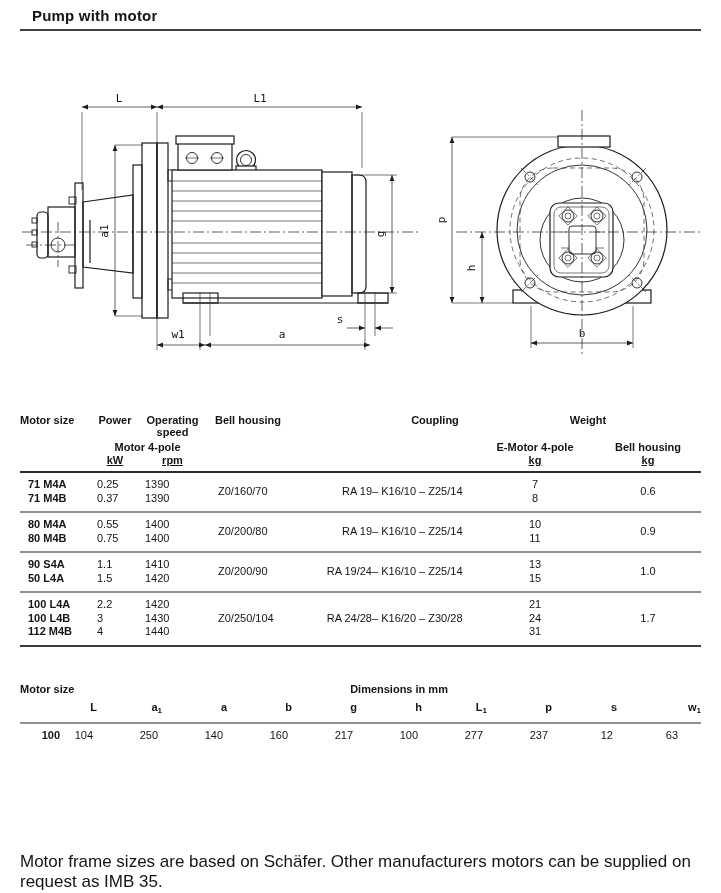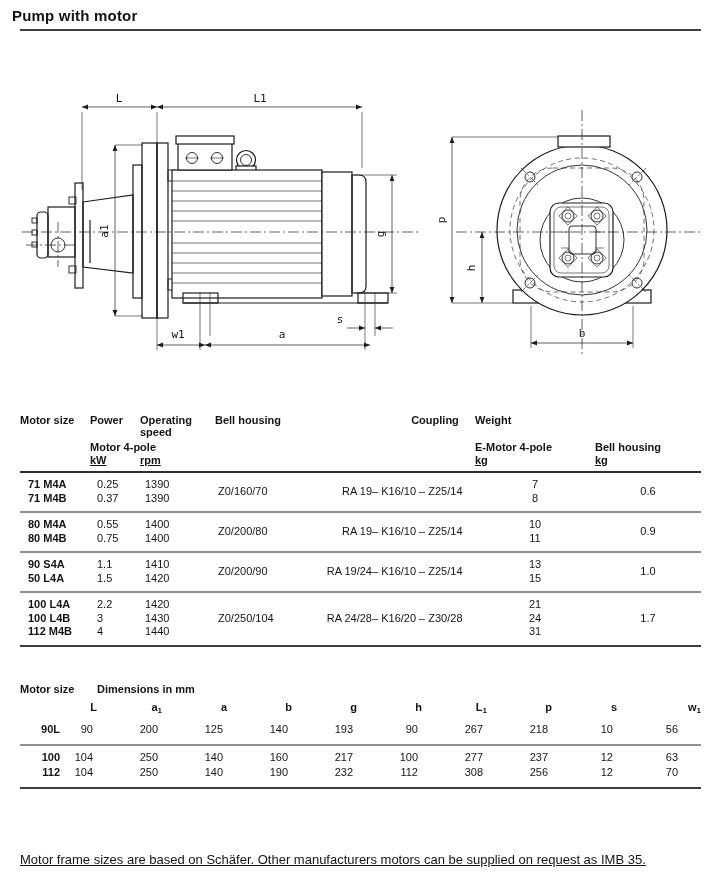--- a/index.html
+++ b/index.html
@@ -1,27 +1,27 @@
 <!DOCTYPE html>
 <html><head>
 <meta charset="utf-8">
 <style>
   html,body{margin:0;padding:0;background:#ffffff;}
   body{width:721px;height:893px;position:relative;font-family:"Liberation Sans",sans-serif;color:#141414;-webkit-font-smoothing:antialiased;}
   .abs{position:absolute;}
-  .page-title{left:12px;top:7px;font-size:15px;font-weight:bold;letter-spacing:.2px;}
+  .page-title{left:32px;top:7px;font-size:15px;font-weight:bold;letter-spacing:.2px;}
   .title-rule{left:20px;width:681px;top:29px;height:2px;background:#3f3f3f;}
   .drawing-wrap{left:20px;top:80px;width:681px;height:292px;}
 
   
   table{border-collapse:collapse;table-layout:fixed;font-size:11px;color:#141414;}
   th,td{padding:0;font-weight:normal;vertical-align:top;}
   th{font-weight:bold;}
   .al{text-align:left;}
-  .ct{text-align:left;margin-top:12px;}
+  .ct{text-align:center;margin-top:12px;}
 
   
   .t1{left:20px;top:408px;width:681px;}
   .t1 thead th{line-height:12px;}
   .t1 .h1 th{padding-top:6px;}
   .t1 .h2 th{padding-top:3px;}
   .t1 .h3 th{padding:1px 0 5px;text-decoration:underline;}
   .t1 .bellh{padding-left:10px;text-align:left;}
   .t1 .couph{text-align:center;padding-left:80px;}
   .t1 tbody tr{border-top:2px solid #8f8f8f;margin-left:23px;}
@@ -45,21 +45,21 @@
   .t2 td{line-height:15.5px;}
   .t2 .szc{padding-right:2px;font-weight:bold;}
   .t2 .lastc{padding-right:23px;}
   .t2 tbody tr.first{border-top:2.5px solid #2e2e2e;}
   .t2 tbody tr.gs{border-top:2px solid #8f8f8f;}
   .t2 tbody tr.gend{border-bottom:2.5px solid #3d3d3d;}
   .t2 tbody tr.pt td{padding-top:4px;}
   .t2 tbody tr.pb td{padding-bottom:6px;}
   sub{font-size:8px;vertical-align:-2px;}
 
-  .footnote{left:20px;top:852px;font-size:13px;width:690px;text-decoration:underline;}
+  .footnote{left:20px;top:852px;font-size:17px;width:690px;}
 
   
   .ln{fill:none;stroke:#1c1c1c;stroke-width:1.2;}
   .lnw{fill:#ffffff;stroke:#1c1c1c;stroke-width:1.2;}
   .d{fill:none;stroke:#1c1c1c;stroke-width:0.9;}
   .f{fill:none;stroke:#1c1c1c;stroke-width:0.6;}
   .cl{fill:none;stroke:#1c1c1c;stroke-width:0.7;stroke-dasharray:11 3 2 3;}
   .dim{fill:none;stroke:#1c1c1c;stroke-width:0.7;}
   .ext{fill:none;stroke:#1c1c1c;stroke-width:0.6;}
   .dsh{fill:none;stroke:#333;stroke-width:0.7;stroke-dasharray:5 3.5;}
@@ -358,55 +358,29 @@
       <th class="num"><span>b</span><sub></sub></th>
       <th class="num"><span>g</span><sub></sub></th>
       <th class="num"><span>h</span><sub></sub></th>
       <th class="num"><span>L</span><sub>1</sub></th>
       <th class="num"><span>p</span><sub></sub></th>
       <th class="num"><span>s</span><sub></sub></th>
       <th class="num lastc"><span>w</span><sub>1</sub></th>
     </tr>
   </thead>
   <tbody>
-    <tr class="pb">
-      <td class="szc">90L</td>
-      <td>90</td>
-        <td>200</td>
-      <td>125</td>
-        <td>140</td>
-      <td>193</td>
-        <td>90</td>
-      <td>267</td>
-        <td>218</td>
-      <td>10</td>
-        <td class="lastc">56</td>
-    </tr>
     <tr class="gs pt">
       <td class="szc">100</td>
       <td>104</td>
         <td>250</td>
       <td>140</td>
         <td>160</td>
       <td>217</td>
         <td>100</td>
       <td>277</td>
         <td>237</td>
       <td>12</td>
         <td class="lastc">63</td>
     </tr>
-    <tr class="gend pb">
-      <td class="szc">112</td>
-      <td>104</td>
-        <td>250</td>
-      <td>140</td>
-        <td>190</td>
-      <td>232</td>
-        <td>112</td>
-      <td>308</td>
-        <td>256</td>
-      <td>12</td>
-        <td class="lastc">70</td>
-    </tr>
   </tbody>
 </table>
 
 <div class="abs footnote">Motor frame sizes are based on Schäfer. Other manufacturers motors can be supplied on request as IMB 35.</div>
 
 </body></html>

